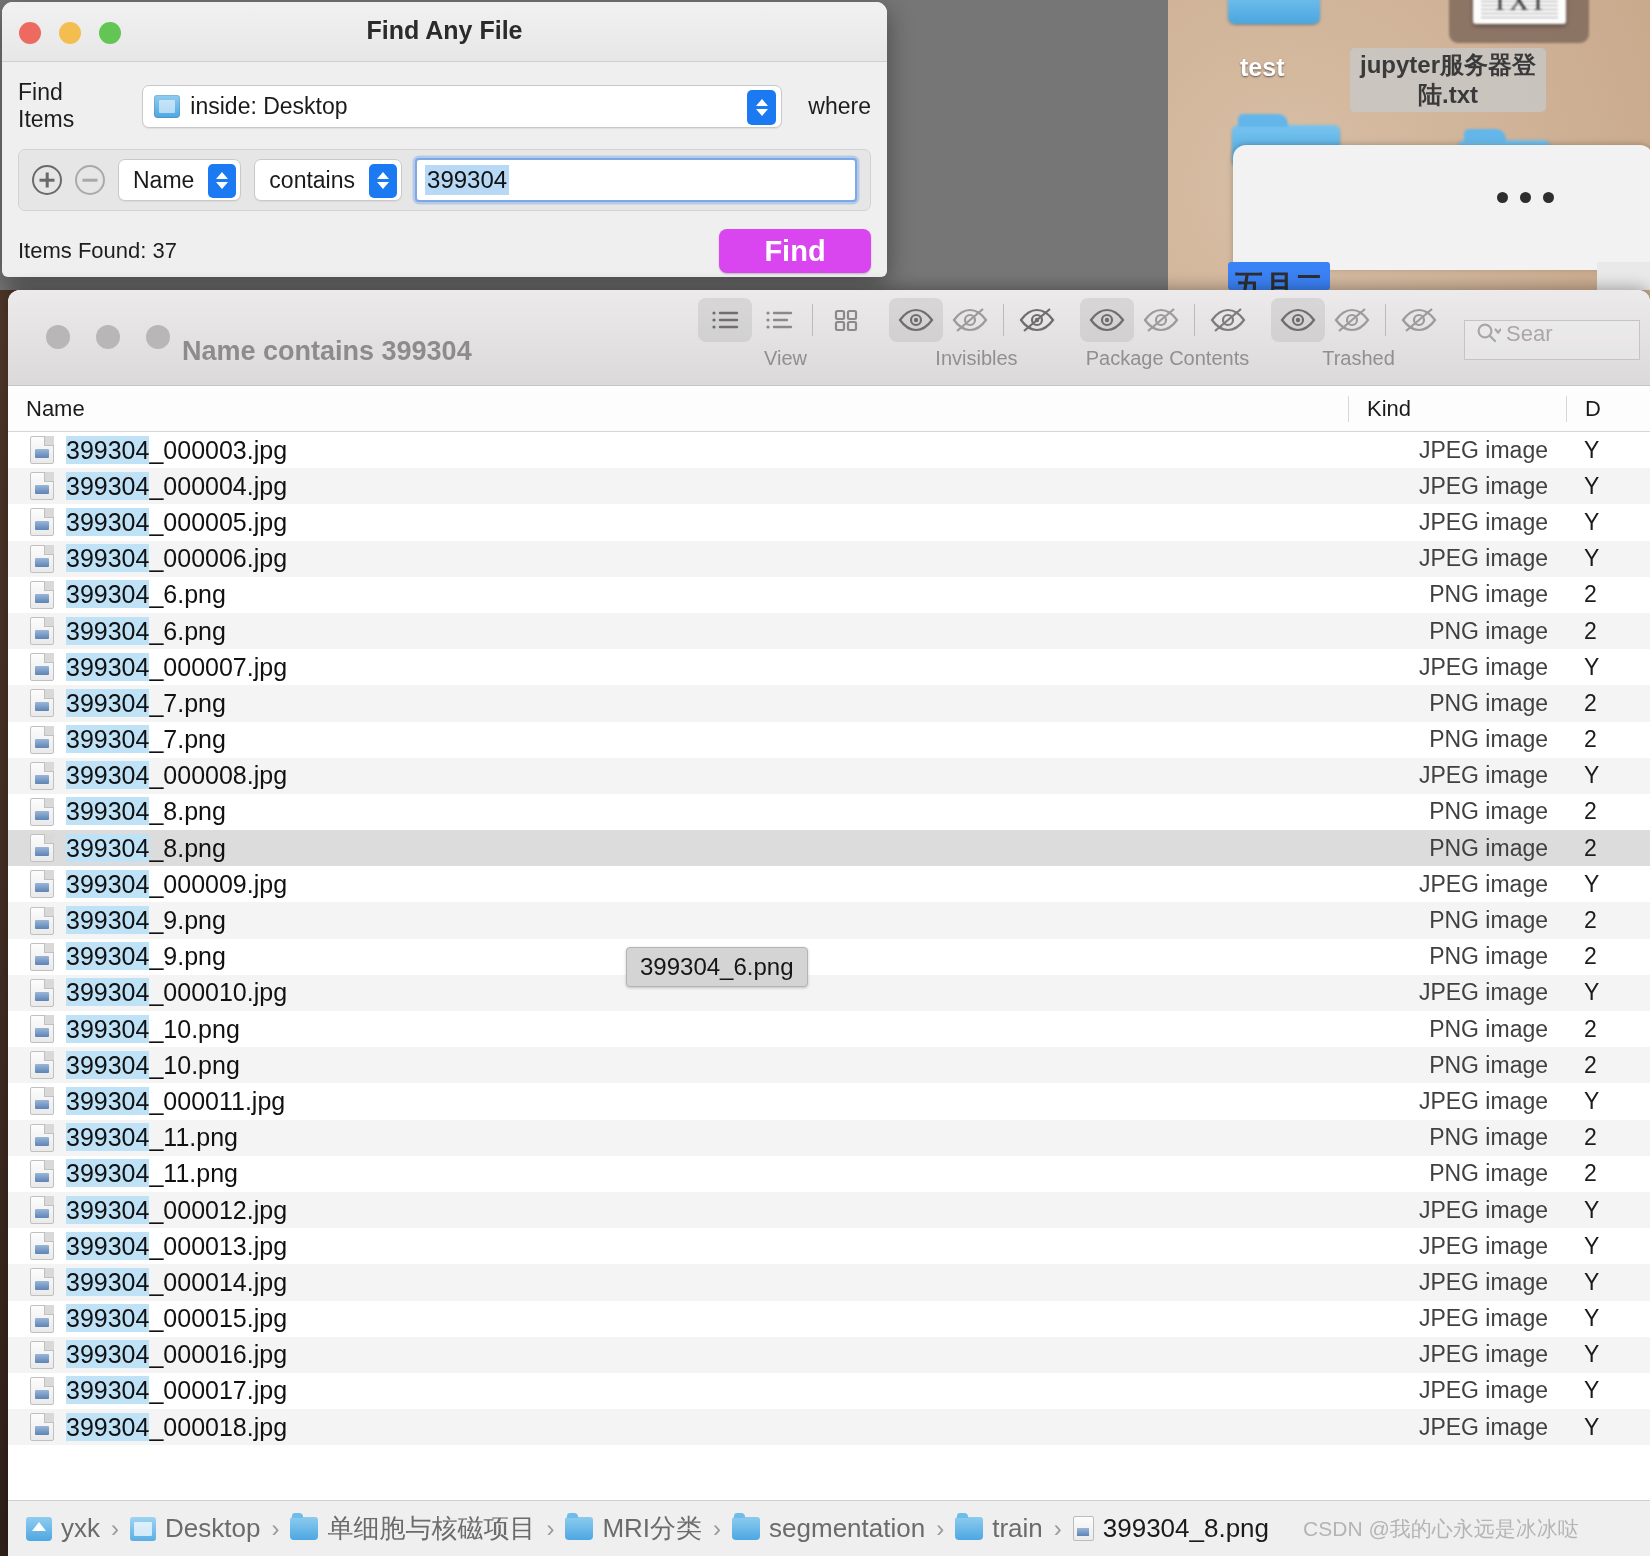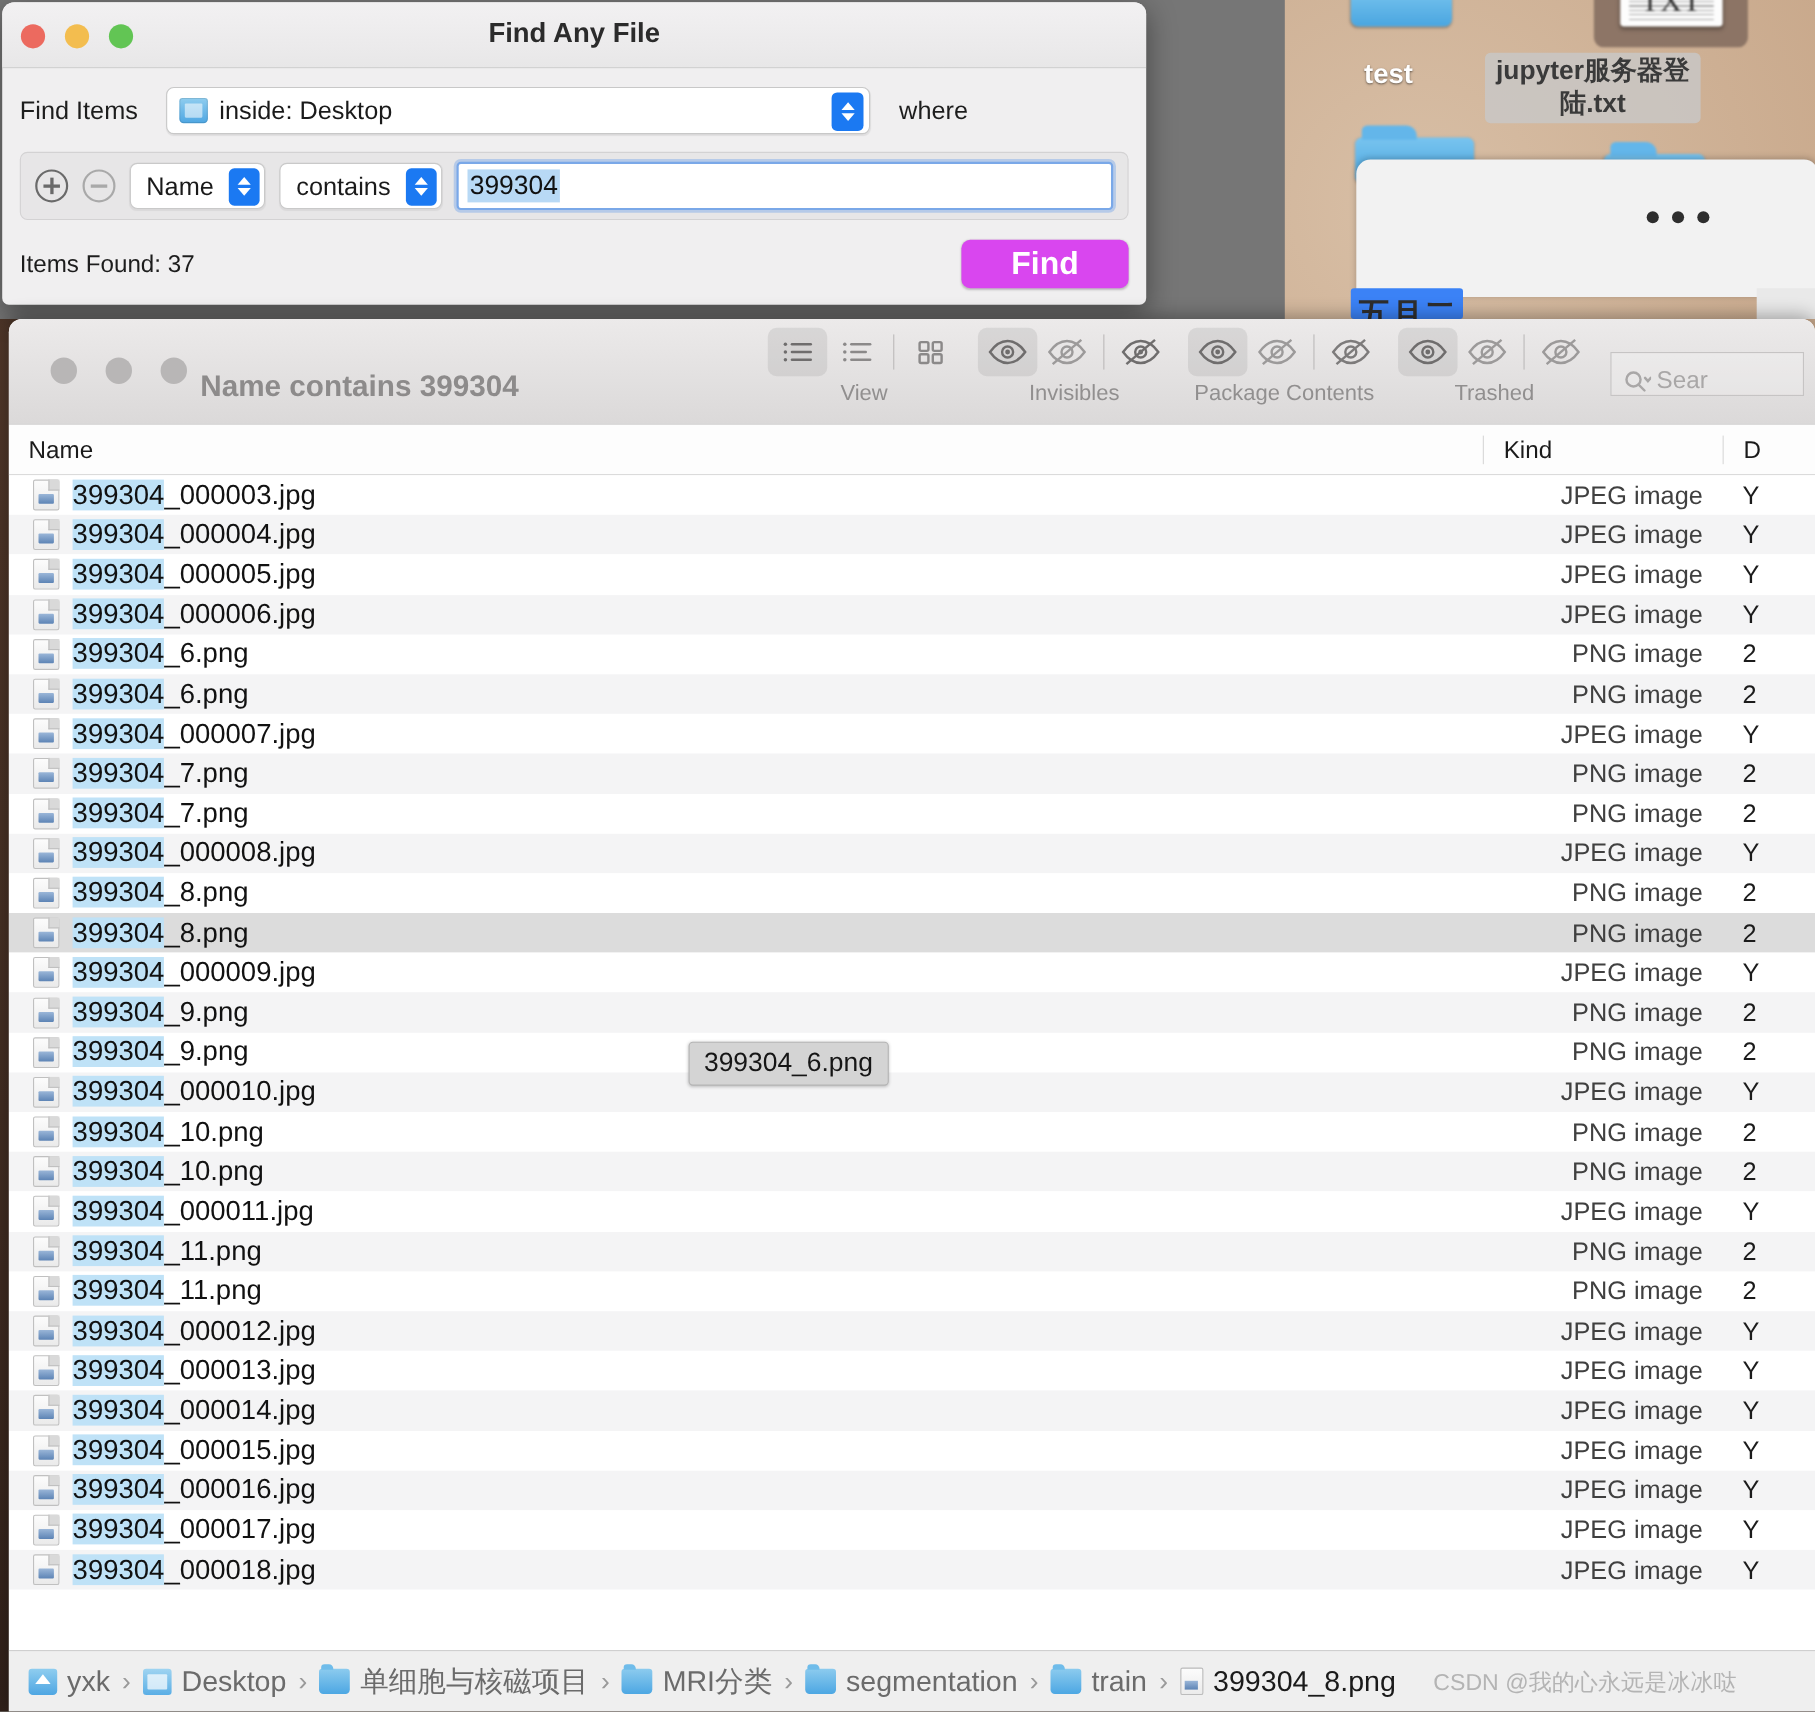--- a/index.html
+++ b/index.html
@@ -95,21 +95,21 @@
     border-radius: 3px;
     overflow: hidden;
   }
   .panel-strip {
     position: absolute; background: #e9e9e9;
   }
 
   
   .faf {
     position: absolute; left: 2px; top: 2px;
-    width: 1040px; height: 275px;
+    width: 885px; height: 275px;
     background: #f0eff0;
     border-radius: 11px 11px 6px 6px;
     box-shadow: 0 7px 26px rgba(0,0,0,.40);
     overflow: hidden;
   }
   .faf-titlebar {
     position: relative;
     height: 60px;
     background: linear-gradient(#f2f1f2, #e8e7e8);
     border-bottom: 1px solid #cfcfcf;
@@ -272,21 +272,21 @@
   .tb-sep {
     width: 1px; height: 32px; background: #bcbaba; margin: 0 6px; flex: none;
   }
   .tb-label {
     font-size: 20px; color: #918f8f; margin-top: 5px; white-space: nowrap;
   }
   .tb-gap { width: 16px; }
   .search-field {
     width: 176px; height: 40px;
     border: 1px solid #c6c4c4; border-radius: 0;
-    display: flex; align-items: flex-end; gap: 5px;
+    display: flex; align-items: flex-start; gap: 5px;
     padding-left: 10px; margin-top: 22px; margin-left: 18px;
     background: rgba(255,255,255,.22);
     overflow: hidden;
   }
   .search-ph { font-size: 22px; color: #a9a7a7; white-space: nowrap; }
 
   
   .col-head {
     display: flex; align-items: center;
     height: 46px;

